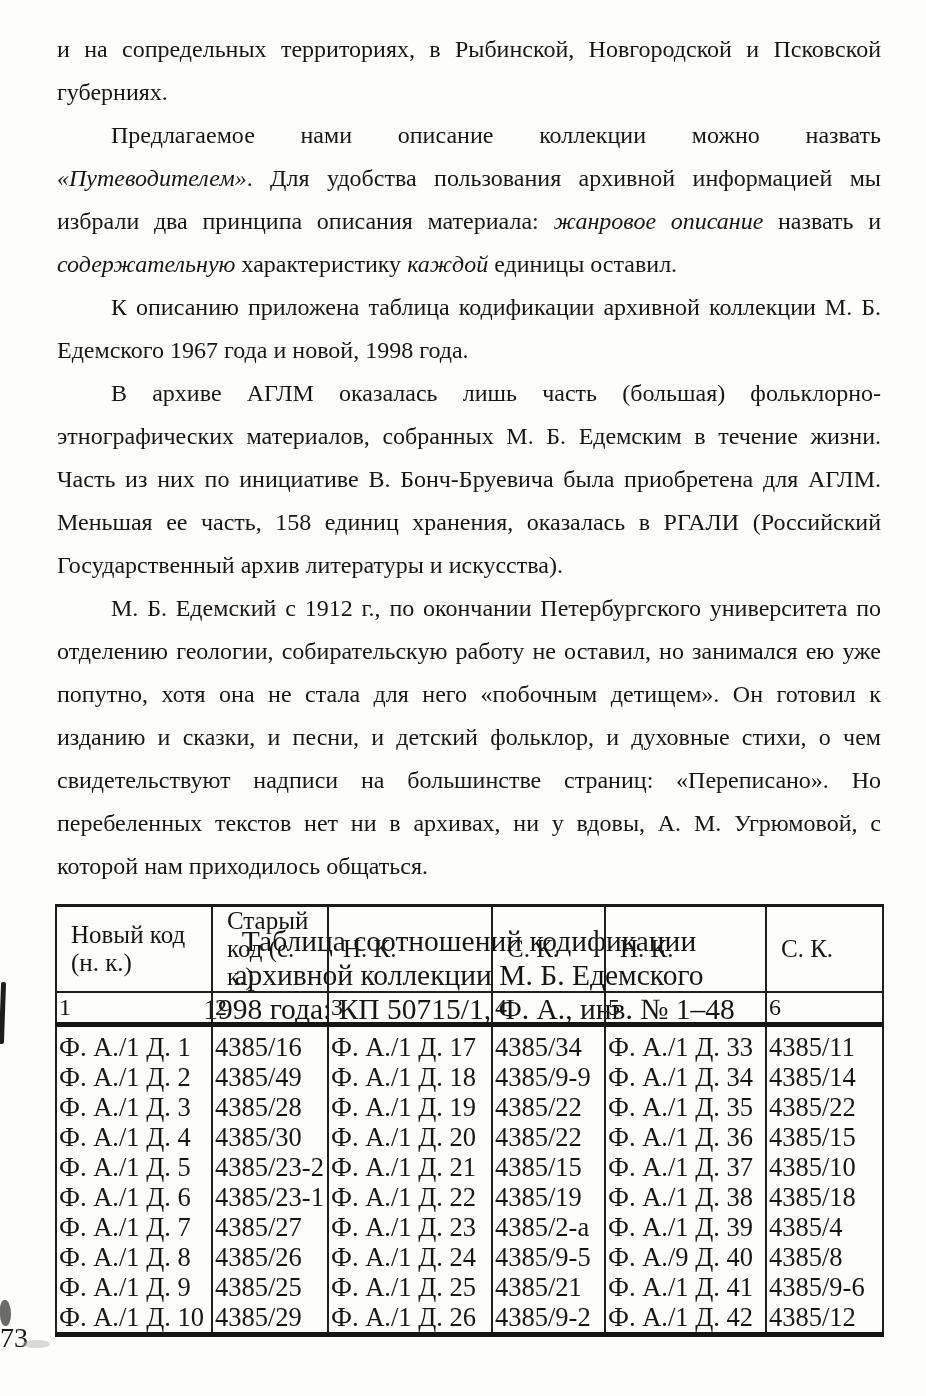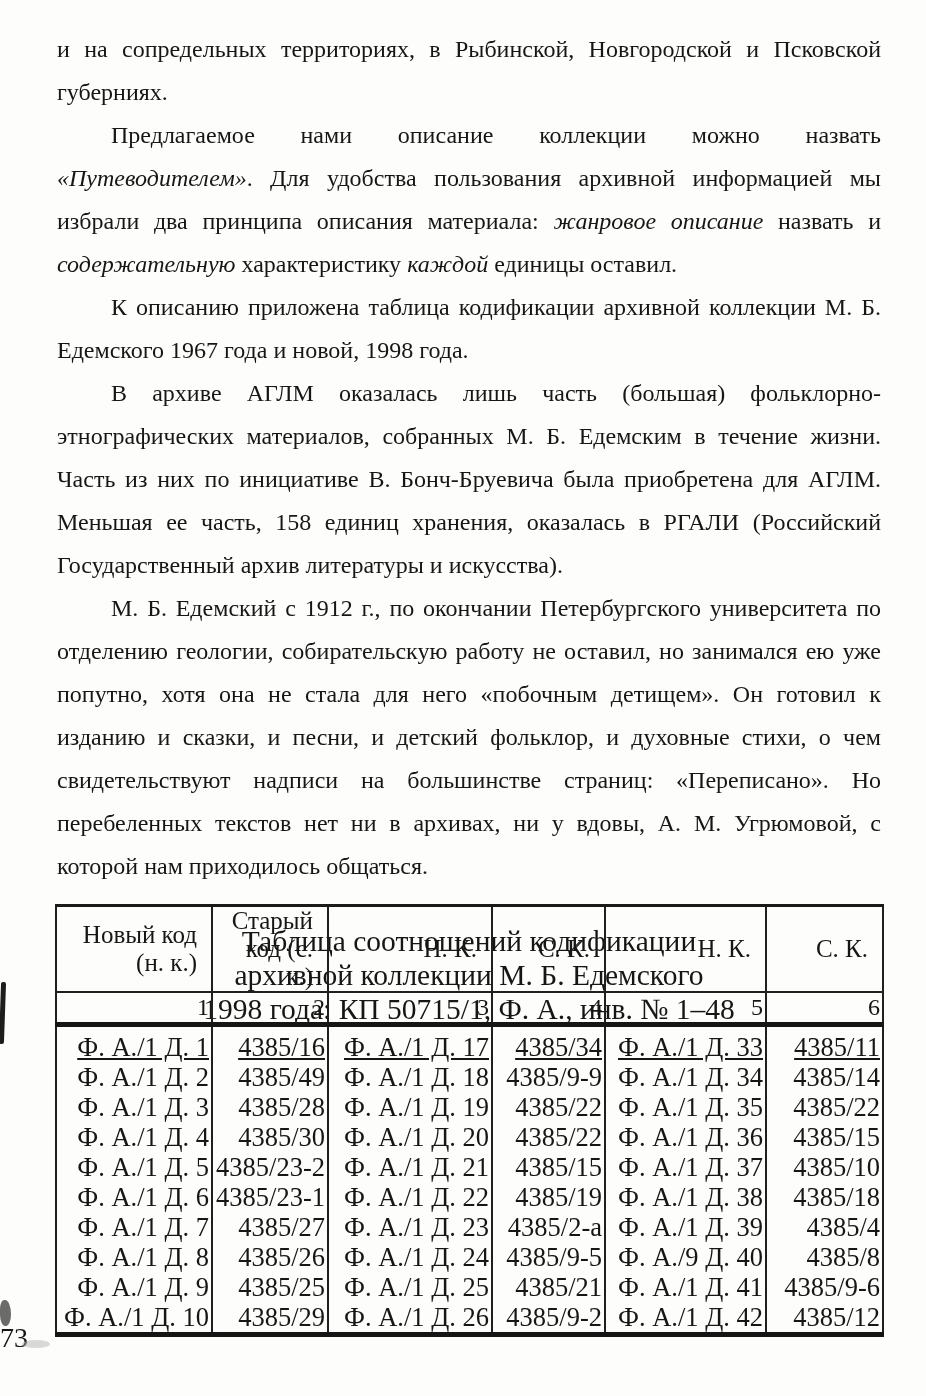--- a/index.html
+++ b/index.html
@@ -29,21 +29,21 @@
     font-weight: normal;
     font-size: 29.5px;
     line-height: 34px;
   }
   .codes-table {
     position: absolute;
     left: 55px; top: 904px;
     width: 827px;
     border-collapse: collapse;
     table-layout: fixed;
-    text-align: right;
+    text-align: left;
     border-top: 3px solid #1a1a1a;
     border-bottom: 5px solid #151515;
     border-left: 2px solid #222;
     border-right: 2px solid #1a1a1a;
   }
   .codes-table th, .codes-table td {
     border-left: 2px solid #1f1f1f;
     border-right: 2px solid #1f1f1f;
     padding: 0 2px;
     overflow: hidden;
@@ -61,21 +61,21 @@
   .codes-table thead tr.nums td {
     height: 29px;
     font-size: 24px;
     border-bottom: 5px solid #161616;
   }
   .codes-table tbody td {
     height: 30px;
     font-size: 26.5px;
     line-height: 30px;
   }
-  .codes-table tbody tr:first-child td { padding-top: 5px; text-decoration: underline; }
+  .codes-table tbody tr:first-child td { padding-top: 5px; }
   .page-num {
     position: absolute;
     top: 1322px; left: 0;
     width: 100%;
     font-size: 28px;
   }
   
   .smudge-a {
     position: absolute; left: 0; top: 982px;
     width: 5px; height: 62px;

